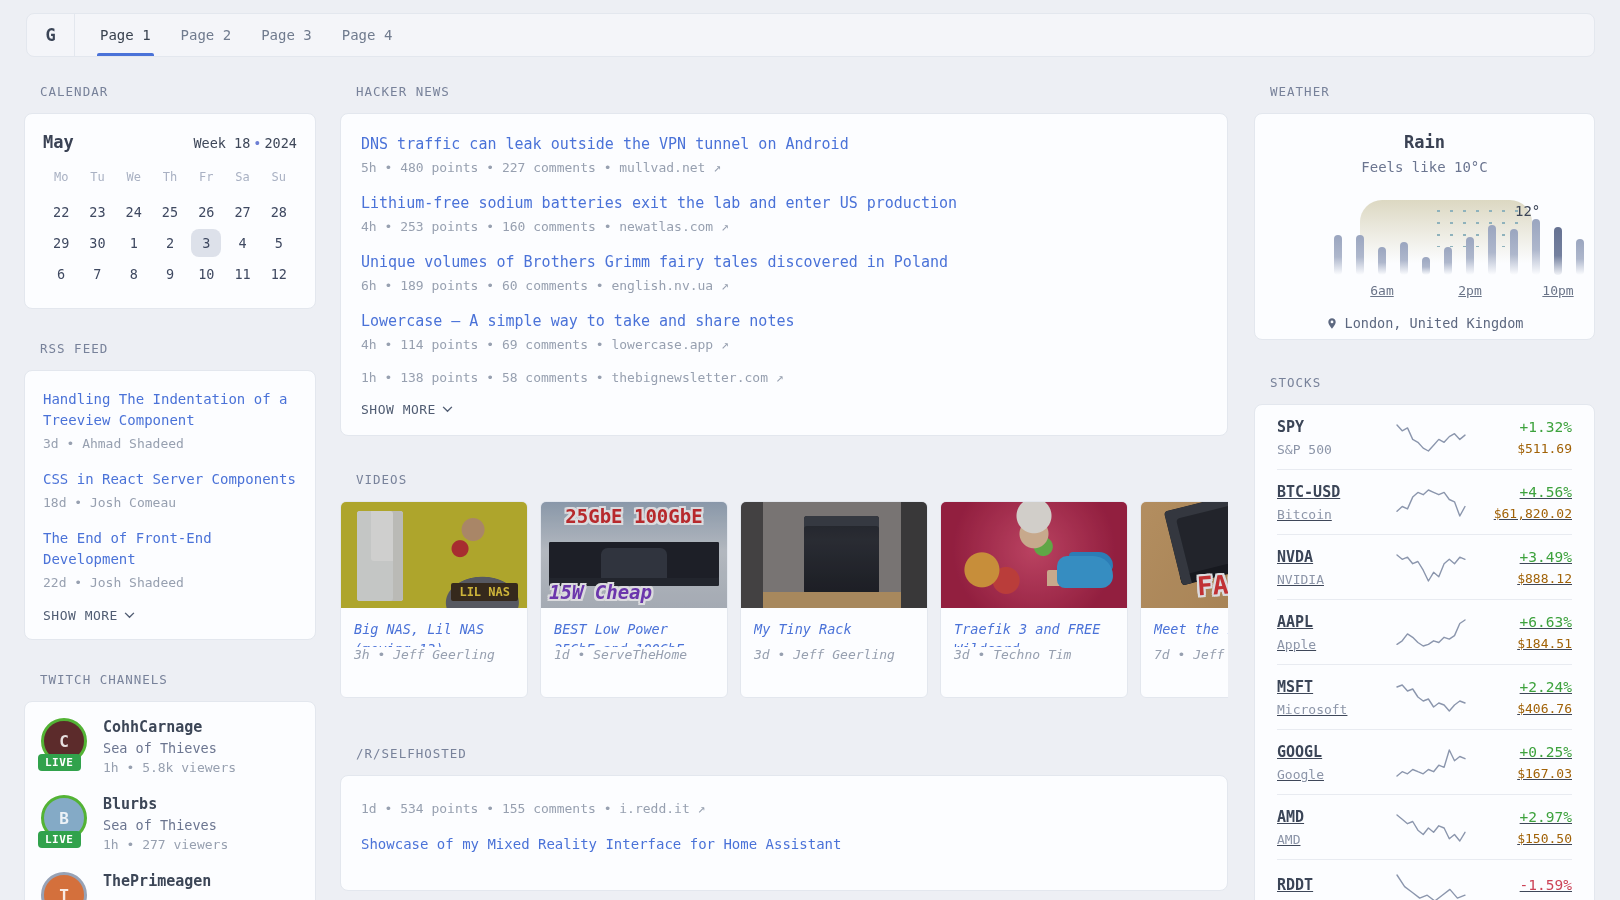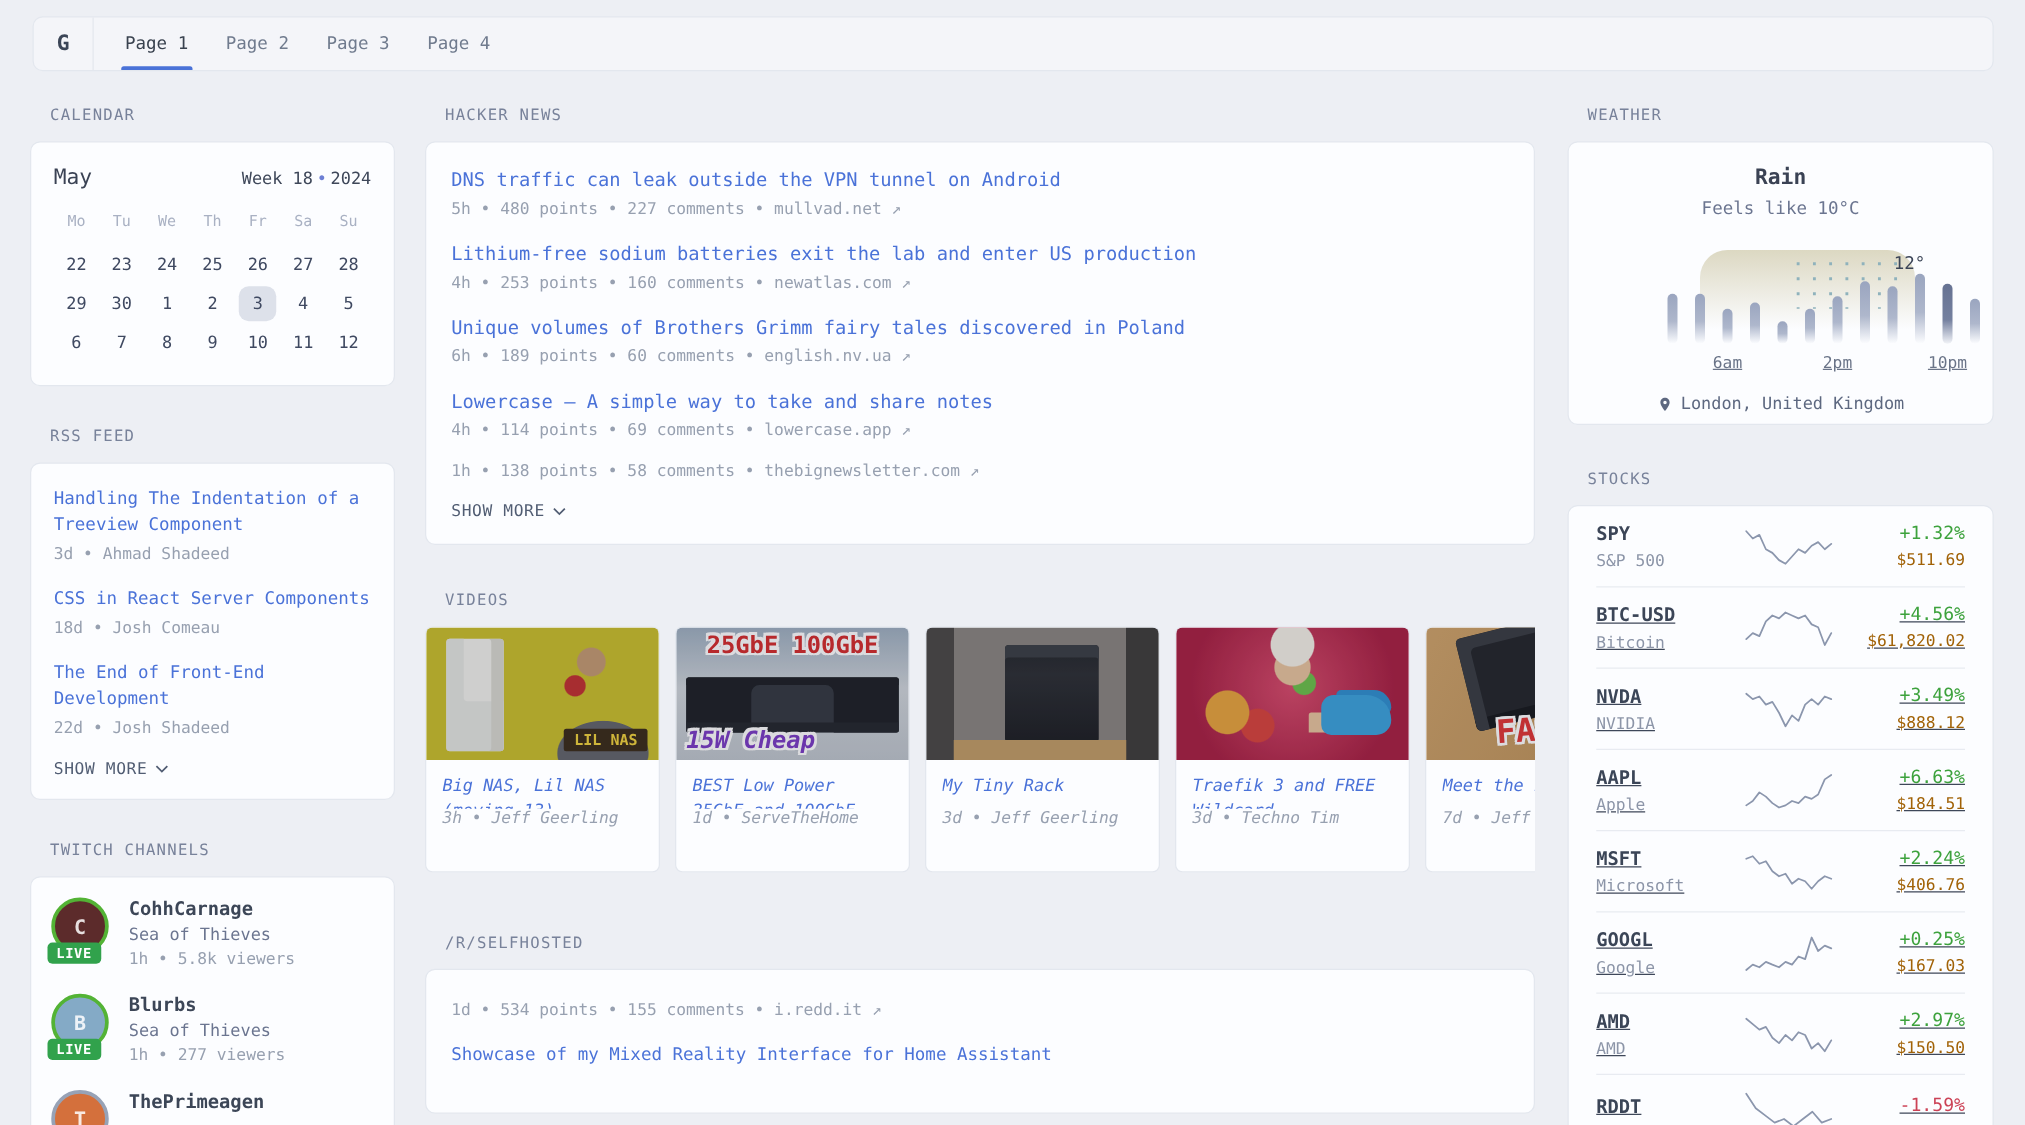--- a/index.html
+++ b/index.html
@@ -20,21 +20,21 @@
   .col-main  { left:340px; width:888px; }
   .col-right { left:1254px; width:341px; }
 
   .section-label { font-size:12.5px; letter-spacing:1px; color:#78829a; height:16px; margin:4px 0 13px 16px; }
   .section + .section { margin-top:32px; }
   .card { background:#fcfdff; border:1px solid #e3e7ee; border-radius:8px; }
 
   
   .cal-card { padding:18px 18px 20px; }
   .cal-head { display:flex; justify-content:space-between; align-items:baseline; }
-  .cal-month { font-size:17px; font-weight:normal; color:#3a4254; }
+  .cal-month { font-size:17px; font-weight:bold; color:#3a4254; }
   .cal-week { font-size:13.5px; color:#3e4759; }
   .cal-week .sep { color:#6d7fd4; margin:0 3px; }
   .cal-grid { display:grid; grid-template-columns:repeat(7,1fr); justify-items:center; row-gap:0; margin-top:18px; }
   .cal-dow { font-size:12px; color:#a9b1c3; padding-bottom:9px; }
   .cal-day { font-size:13.5px; color:#3f4961; width:30px; height:28px; display:flex; align-items:center; justify-content:center; border-radius:8px; margin-top:3px; }
   .cal-day.sel { background:#dde1ea; }
 
   
   .feed-card { padding:18px 18px 16px; }
   .feed-item + .feed-item { margin-top:18px; }

